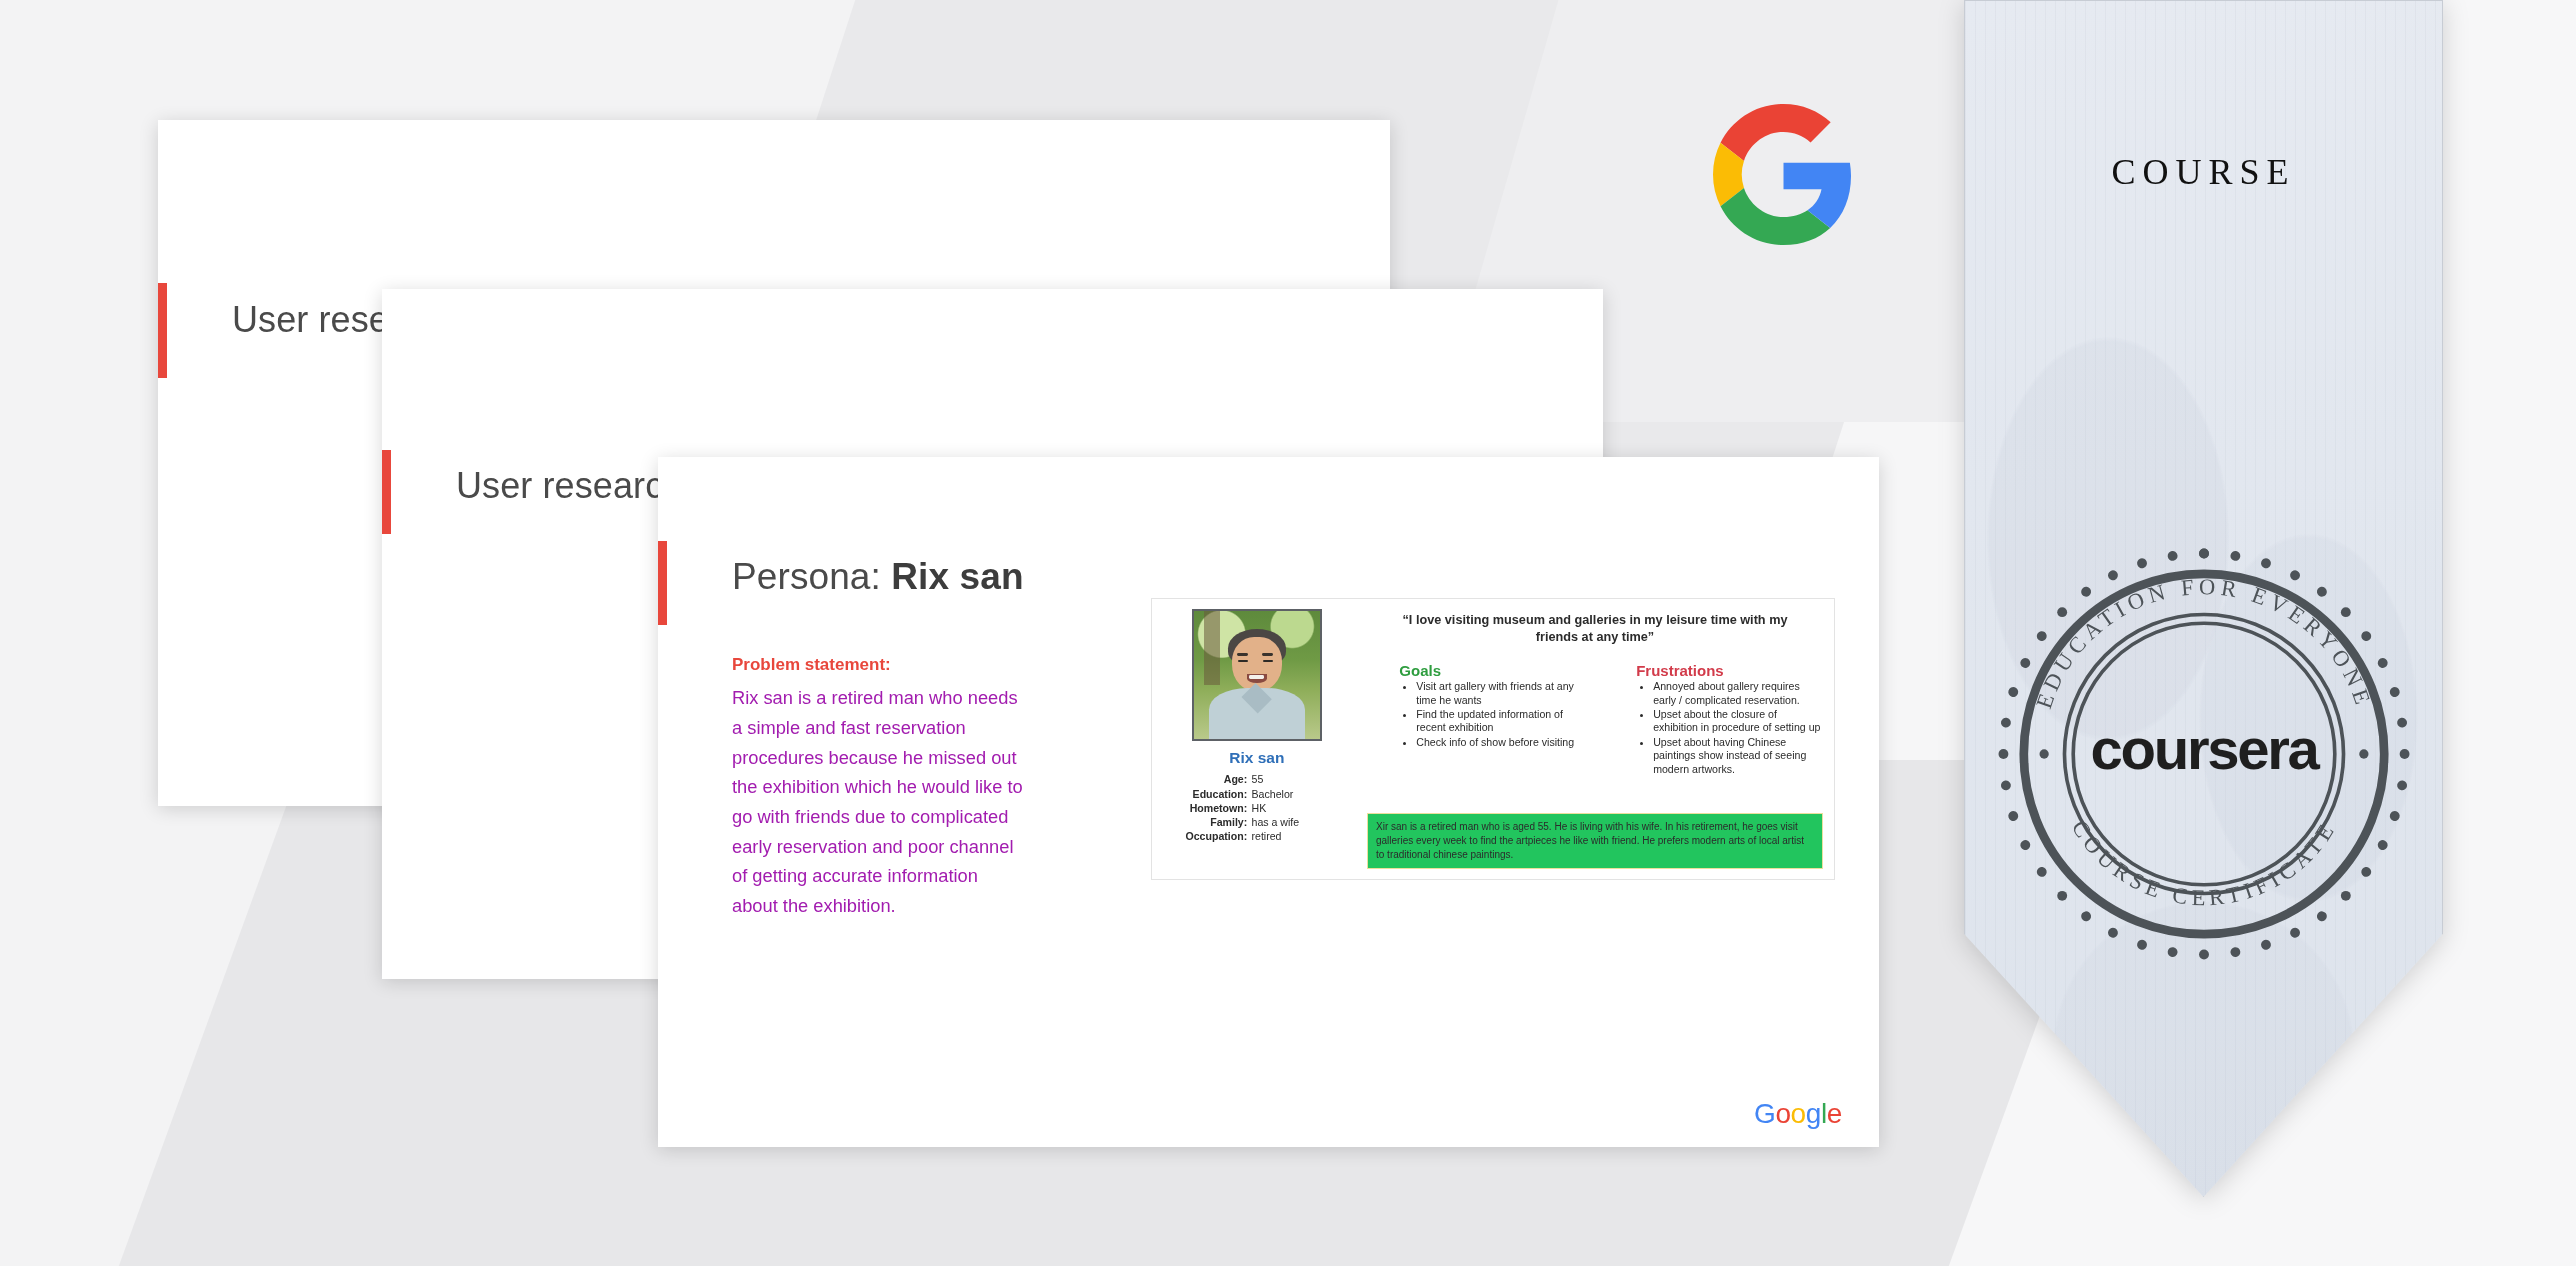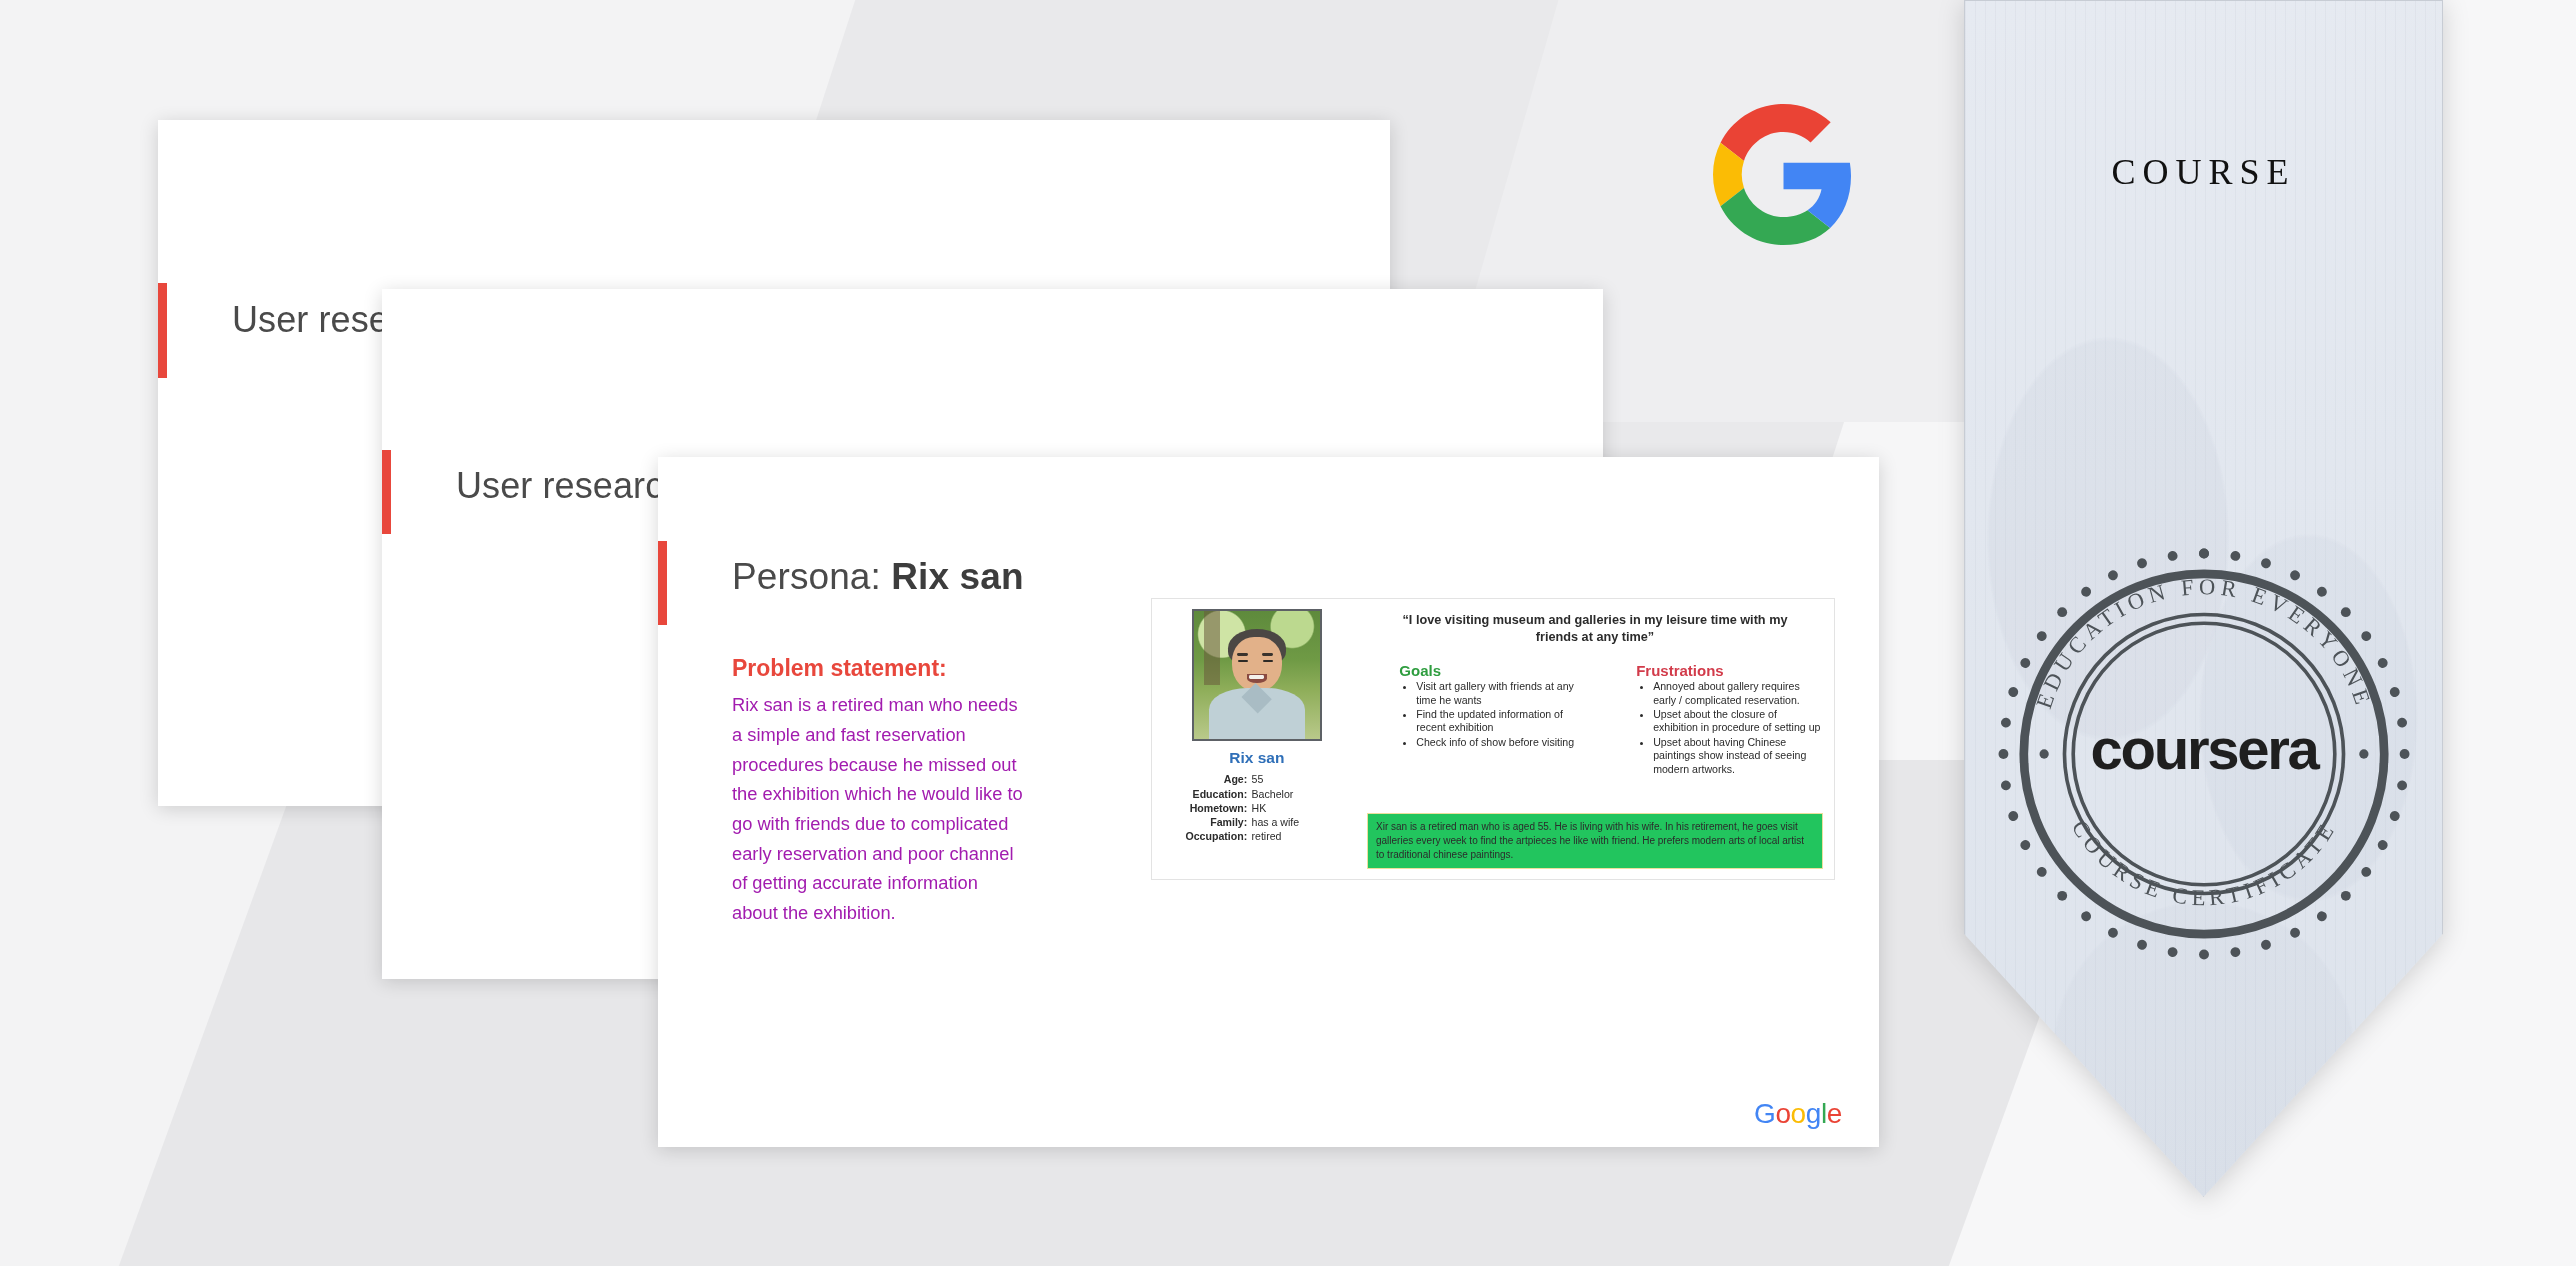--- a/index.html
+++ b/index.html
@@ -80,21 +80,21 @@
     position:absolute;left:79px;top:184px;width:232px;text-align:center;
     color:#616161;font-size:19px;line-height:1.33;
   }
   .s2-col{position:absolute;left:267px;top:296px;width:324px;height:310px;}
 
   
   .s3-bar{top:84px;height:84px;}
   .s3-title{left:74px;top:99px;font-size:37px;}
   .s3-title b{font-weight:700;color:#3d3d3d;}
   .s3-left{position:absolute;left:74px;top:198px;width:296px;}
-  .ps-head{color:#e8473c;font-weight:700;font-size:23px;margin-bottom:8.4px;}
+  .ps-head{color:#e8473c;font-weight:700;font-size:17px;margin-bottom:8.4px;}
   .ps-body{color:#a21caf;font-size:18.3px;line-height:1.62;}
   .s3-google{
     position:absolute;right:37px;bottom:17px;font-size:28px;font-weight:500;
     letter-spacing:-0.4px;
   }
   .g-b{color:#4285F4;}.g-r{color:#EA4335;}.g-y{color:#FBBC05;}.g-g{color:#34A853;}
 
   
   .persona-card{
     position:absolute;left:493px;top:141px;width:684px;height:282px;

